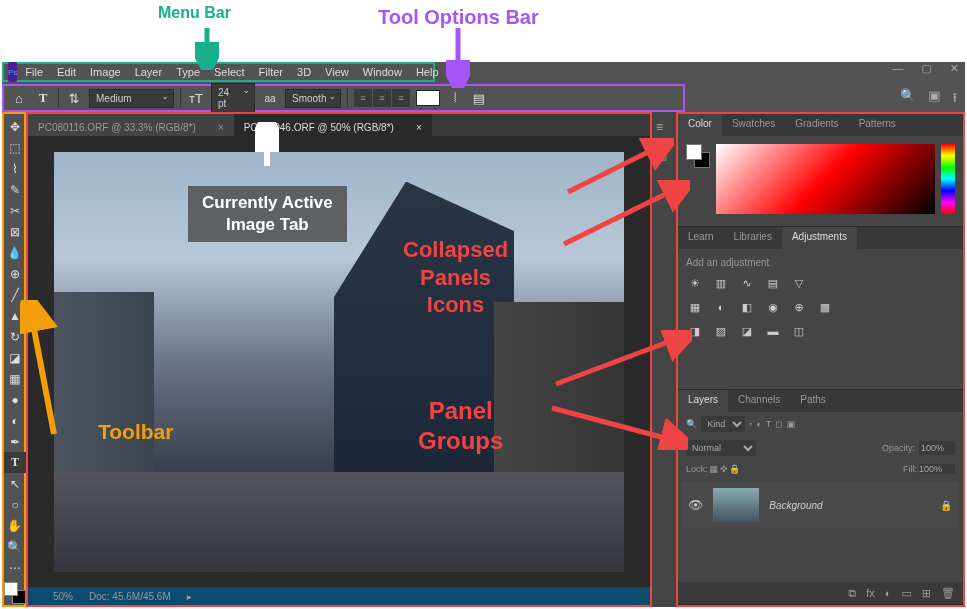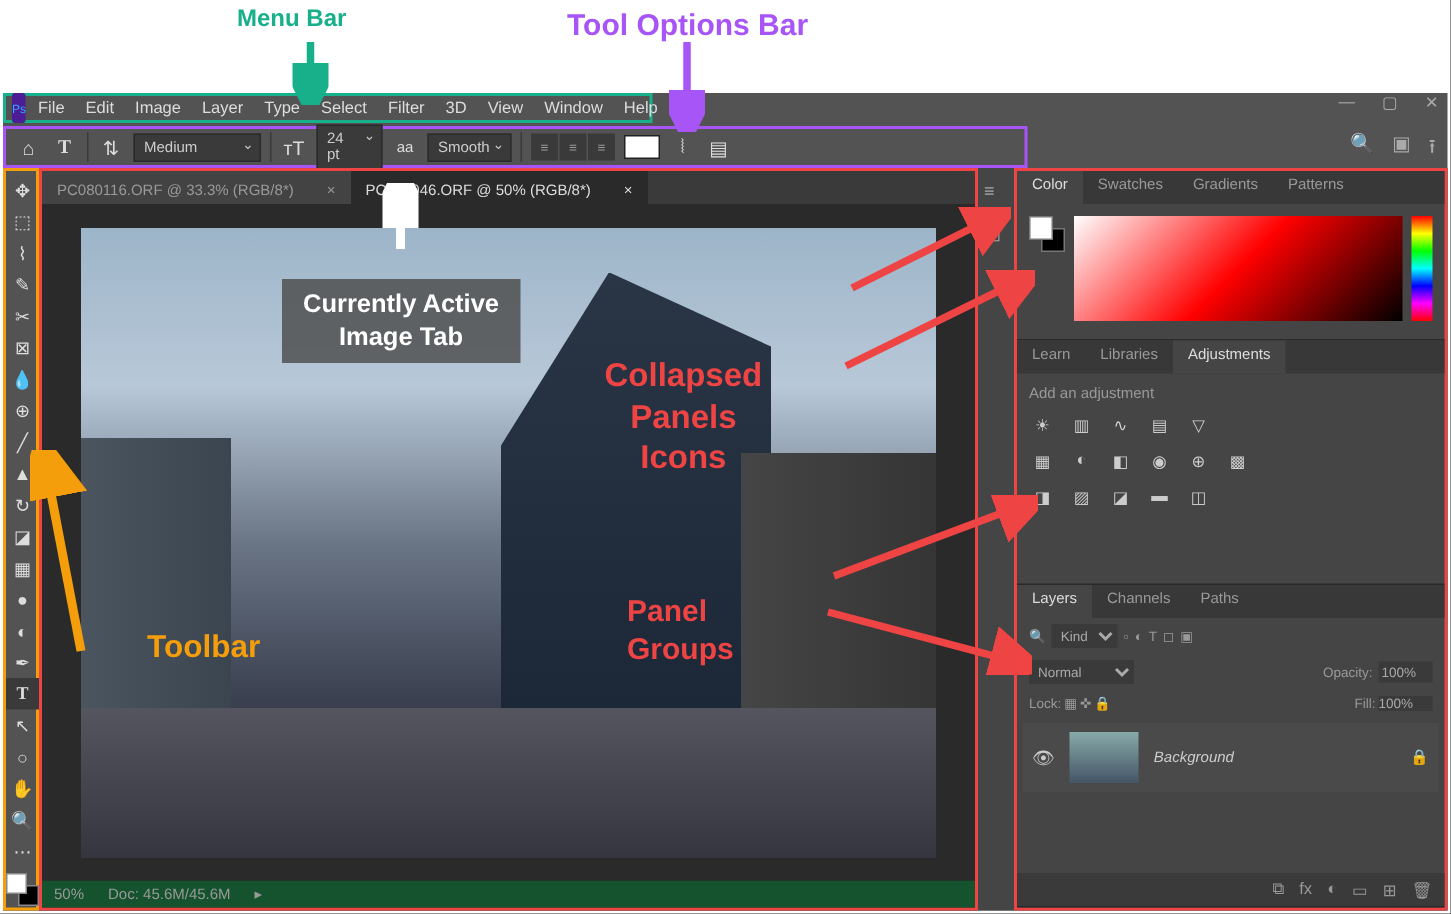--- a/index.html
+++ b/index.html
@@ -29,21 +29,21 @@
 .tab{padding:3px 10px;color:#999;font-size:10px;display:flex;align-items:flex-end;gap:22px;background:#434343}
 .tab.active{background:#2a2a2a;color:#ddd}
 .tab .close{font-size:10px;cursor:pointer}
 .canvas{flex:1;background:#2a2a2a;display:flex;align-items:center;justify-content:center;position:relative;overflow:hidden}
 .image-mock{width:570px;height:420px;background:linear-gradient(180deg,#9db5c9 0%,#b8c8d8 25%,#6a7585 50%,#3a4050 75%,#2a3040 100%);position:relative}
 .bldg{position:absolute}
 .b1{left:0;top:140px;width:100px;height:280px;background:linear-gradient(90deg,#4a5560,#3a4550)}
 .b2{left:280px;top:30px;width:180px;height:330px;background:linear-gradient(180deg,#2a3545,#1a2535);clip-path:polygon(0 35%,40% 0,100% 15%,100% 100%,0 100%)}
 .b3{left:440px;top:150px;width:130px;height:270px;background:linear-gradient(90deg,#454545,#353535)}
 .road{position:absolute;bottom:0;left:0;width:100%;height:100px;background:linear-gradient(180deg,#555560,#353540)}
-.statusbar{height:18px;background:#14532d;color:#999;font-size:10px;display:flex;align-items:center;padding:0 8px;gap:16px}
+.statusbar{height:18px;background:#0c4a6e;color:#999;font-size:10px;display:flex;align-items:center;padding:0 25px;gap:16px}
 .collapsed-panels{width:24px;background:#454545;display:flex;flex-direction:column;padding-top:8px;gap:12px;align-items:center}
 .collapsed-panels div{width:16px;height:16px;color:#aaa;font-size:12px}
 .panels{width:289px;background:#454545;display:flex;flex-direction:column;border:2px solid #ef4444}
 .panel-group{border-bottom:1px solid #2a2a2a}
 .panel-tabs{height:22px;background:#383838;display:flex}
 .ptab{padding:4px 10px;color:#999;font-size:10px;cursor:pointer}
 .ptab.active{background:#454545;color:#ddd}
 .color-panel{height:90px;padding:8px;display:flex;gap:6px}
 .fgbg2{width:24px;height:24px;position:relative}
 .fgbg2 .fg{position:absolute;top:0;left:0;width:16px;height:16px;background:#fff;border:1px solid #777}
@@ -226,21 +226,21 @@
       <div class="canvas">
         <div class="image-mock">
           <div class="bldg b1"></div>
             <div class="bldg b2"></div>
             <div class="bldg b3"></div>
             <div class="road"></div>
         </div>
 
         <div class="annotation" style="top:50px;left:160px;background:rgba(80,80,80,.85);padding:6px 14px;color:#fff;font-size:17px;text-align:center;line-height:1.3"><span>Currently Active</span><br><span>Image Tab</span></div>
         <div class="annotation" style="top:100px;left:375px;color:#ef4444;font-size:22px;text-align:center;line-height:1.25"><span>Collapsed</span><br><span>Panels</span><br><span>Icons</span></div>
-        <div class="annotation" style="top:260px;left:390px;color:#ef4444;font-size:20px;line-height:1.25"><span>Panel</span><br><span>Groups</span></div>
+        <div class="annotation" style="top:260px;left:390px;color:#ef4444;font-size:24px;text-align:center;line-height:1.25"><span>Panel</span><br><span>Groups</span></div>
       </div>
       <div class="statusbar">
         <span>50%</span>
         <span>Doc: 45.6M/45.6M</span>
         <span>▸</span>
       </div>
     </div>
 
     <div class="collapsed-panels">
       <div>≡</div>

